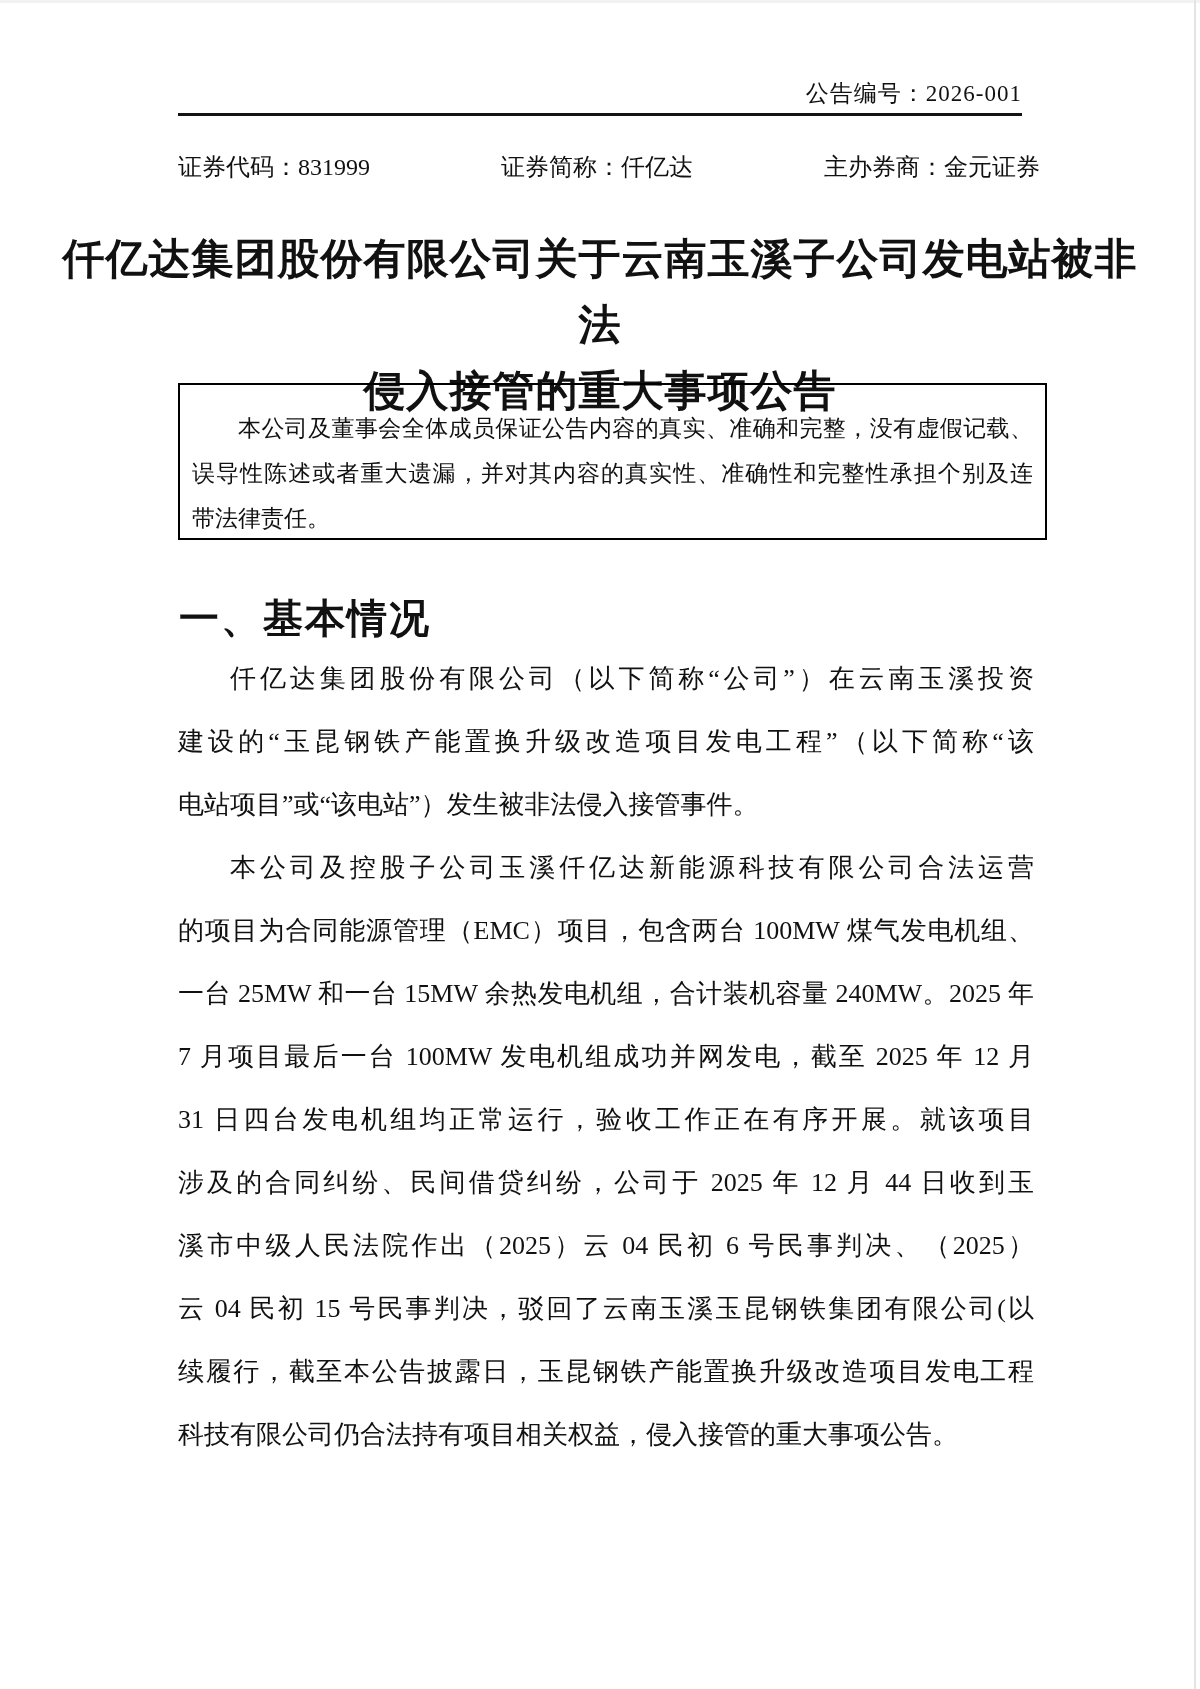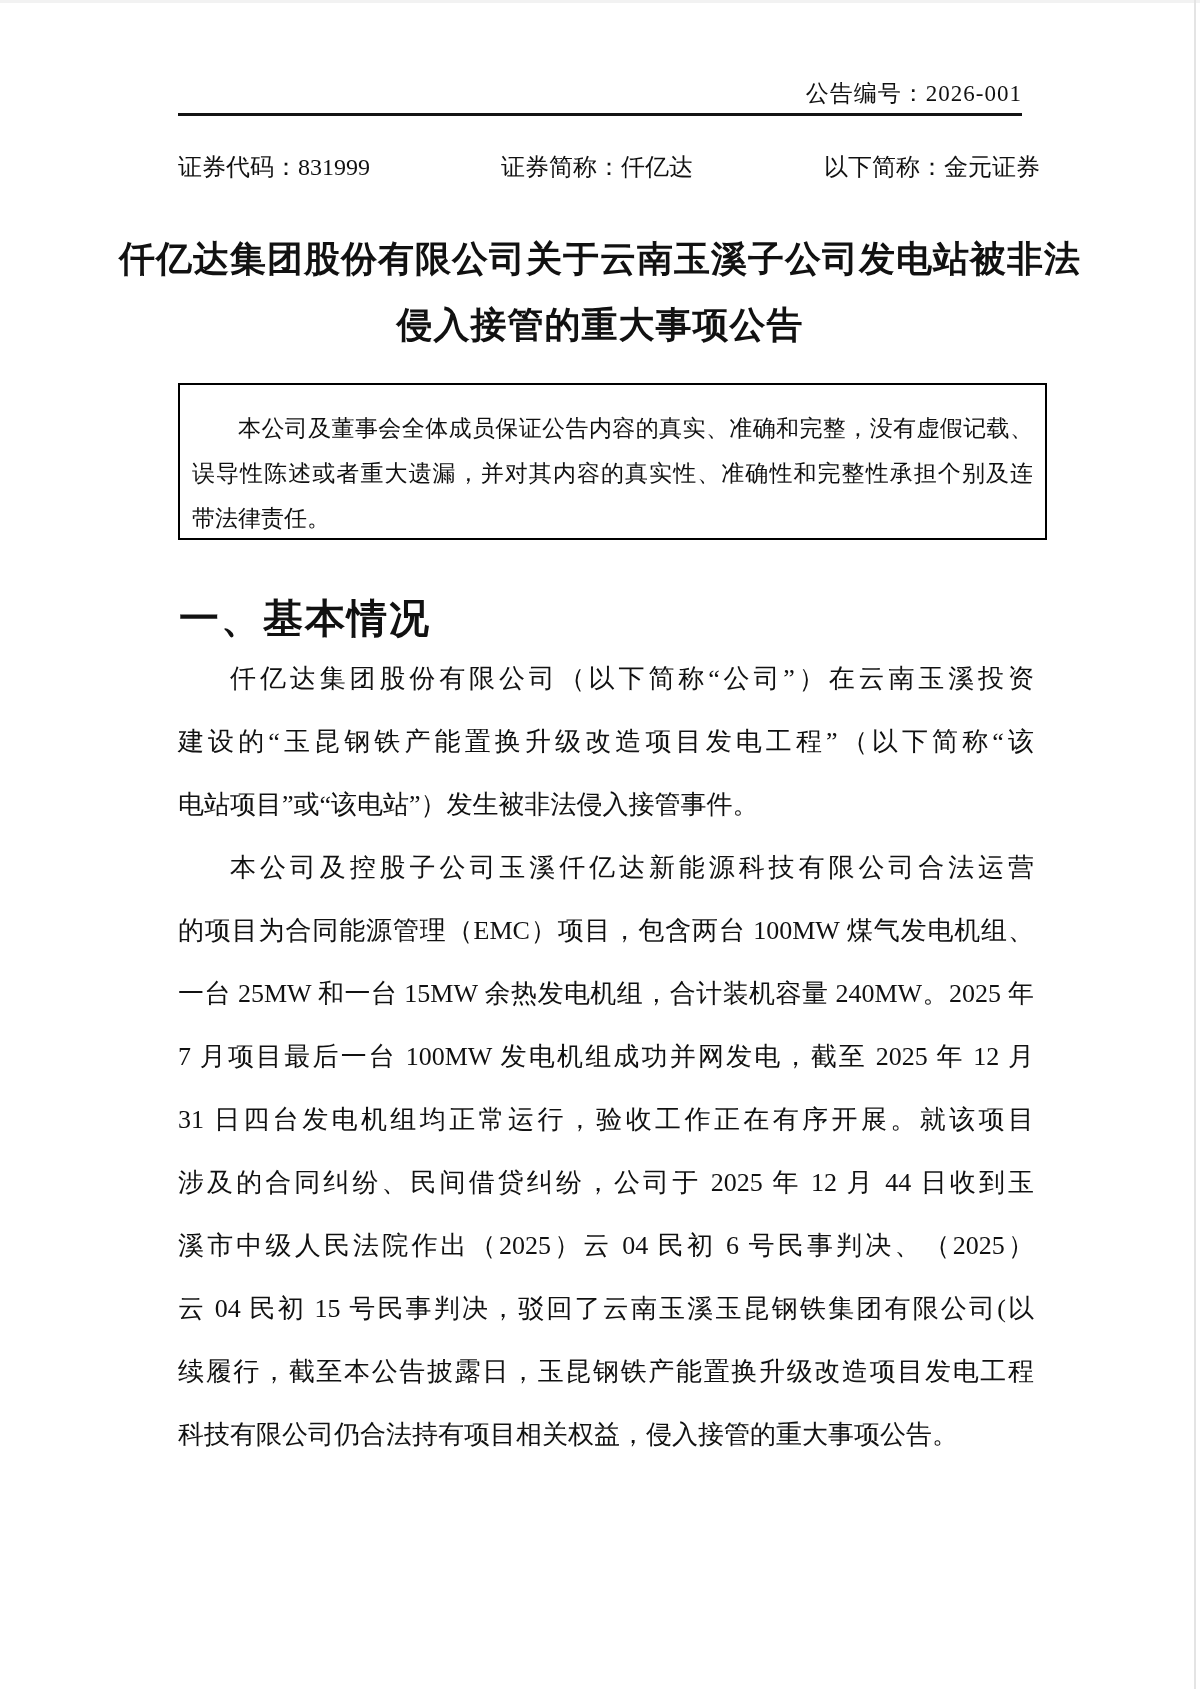--- a/index.html
+++ b/index.html
@@ -46,21 +46,21 @@
     justify-content: space-between;
     align-items: center;
     font-size: 24px;
     line-height: 34px;
   }
 
   .doc-title {
     position: absolute; left: 60px; top: 226px;
     width: 1080px;
     text-align: center;
-    font-size: 36px;
+    font-size: 42px;
     font-weight: bold;
     line-height: 66px;
     letter-spacing: 1px;
   }
 
   .disclaimer-box {
     position: absolute; left: 178px; top: 383px;
     width: 869px; height: 157px;
     border: 2px solid #000000;
     padding: 21px 12px 0 12px;
@@ -105,21 +105,21 @@
 <div class="scan-edge-top"></div>
 <div class="scan-edge-right"></div>
 
 <div class="doc-number">公告编号：2026-001</div>
 
 <div class="header-rule"></div>
 
 <div class="securities-row">
   <span>证券代码：831999</span>
   <span>证券简称：仟亿达</span>
-  <span>以下简称：金元证券</span>
+  <span>主办券商：金元证券</span>
 </div>
 
 <div class="doc-title">
   <div>仟亿达集团股份有限公司关于云南玉溪子公司发电站被非法</div>
   <div>侵入接管的重大事项公告</div>
 </div>
 
 <div class="disclaimer-box">
   <div class="dline djust indent2">本公司及董事会全体成员保证公告内容的真实、准确和完整，没有虚假记载、</div>
   <div class="dline djust">误导性陈述或者重大遗漏，并对其内容的真实性、准确性和完整性承担个别及连</div>

